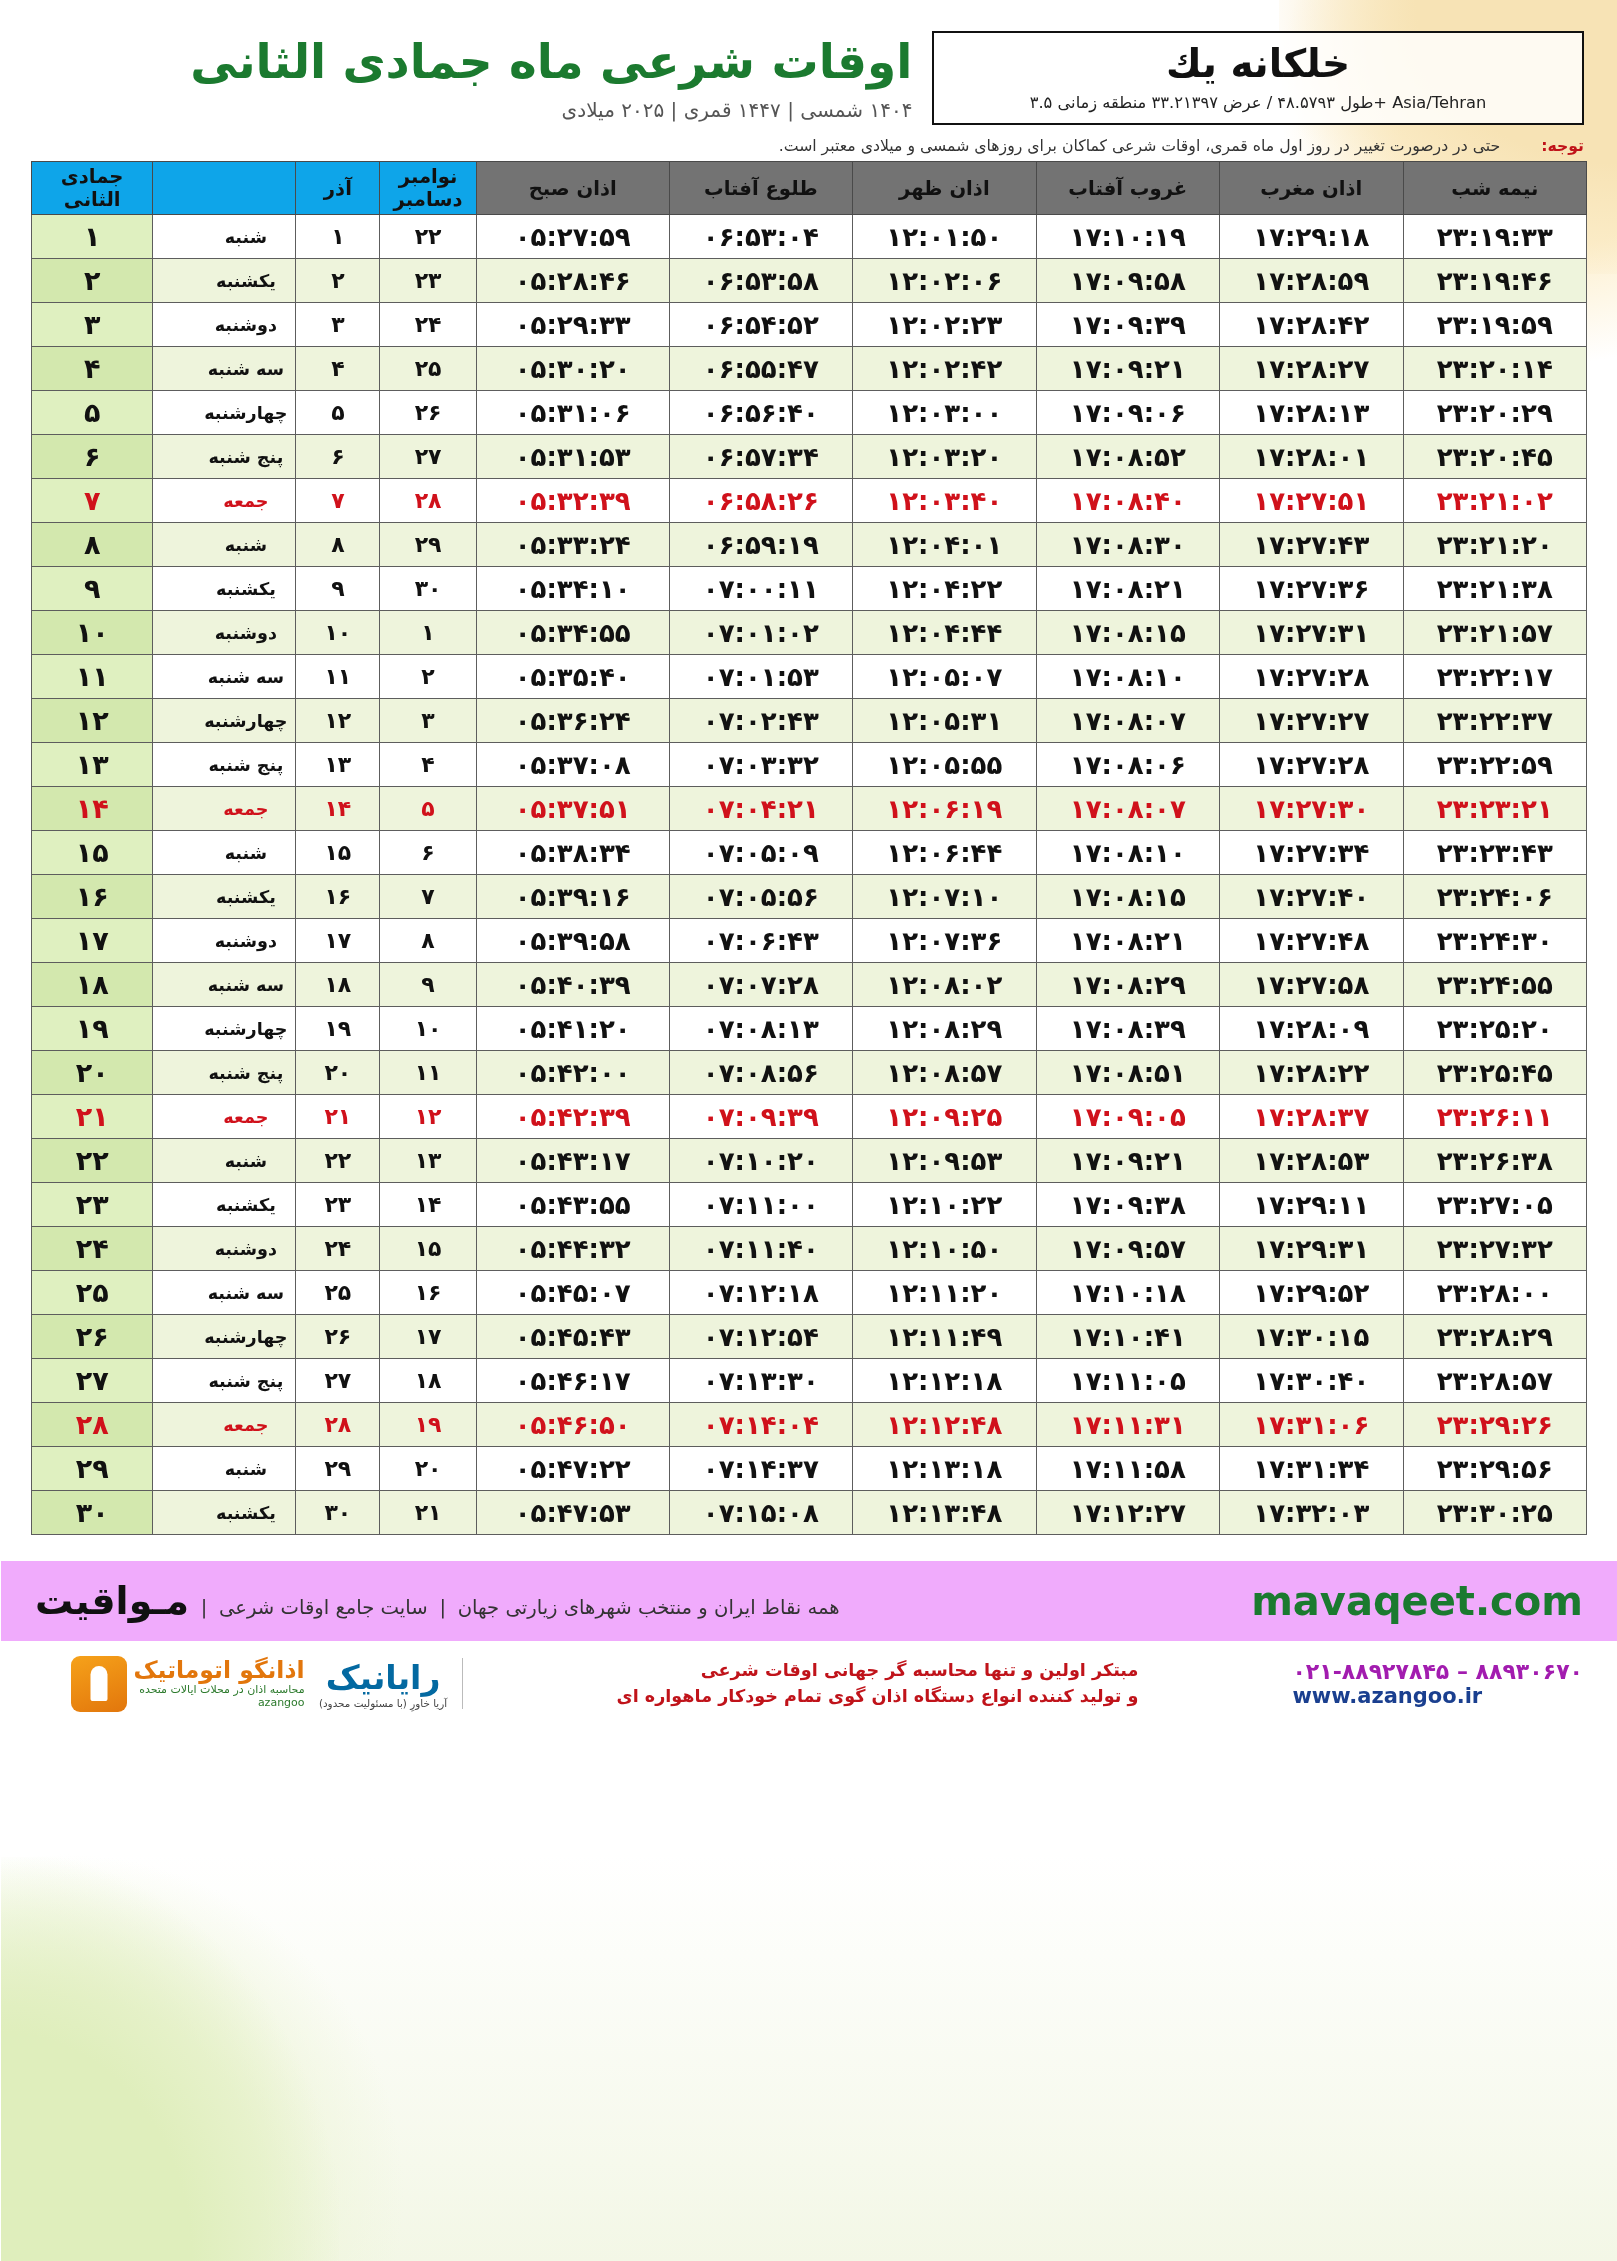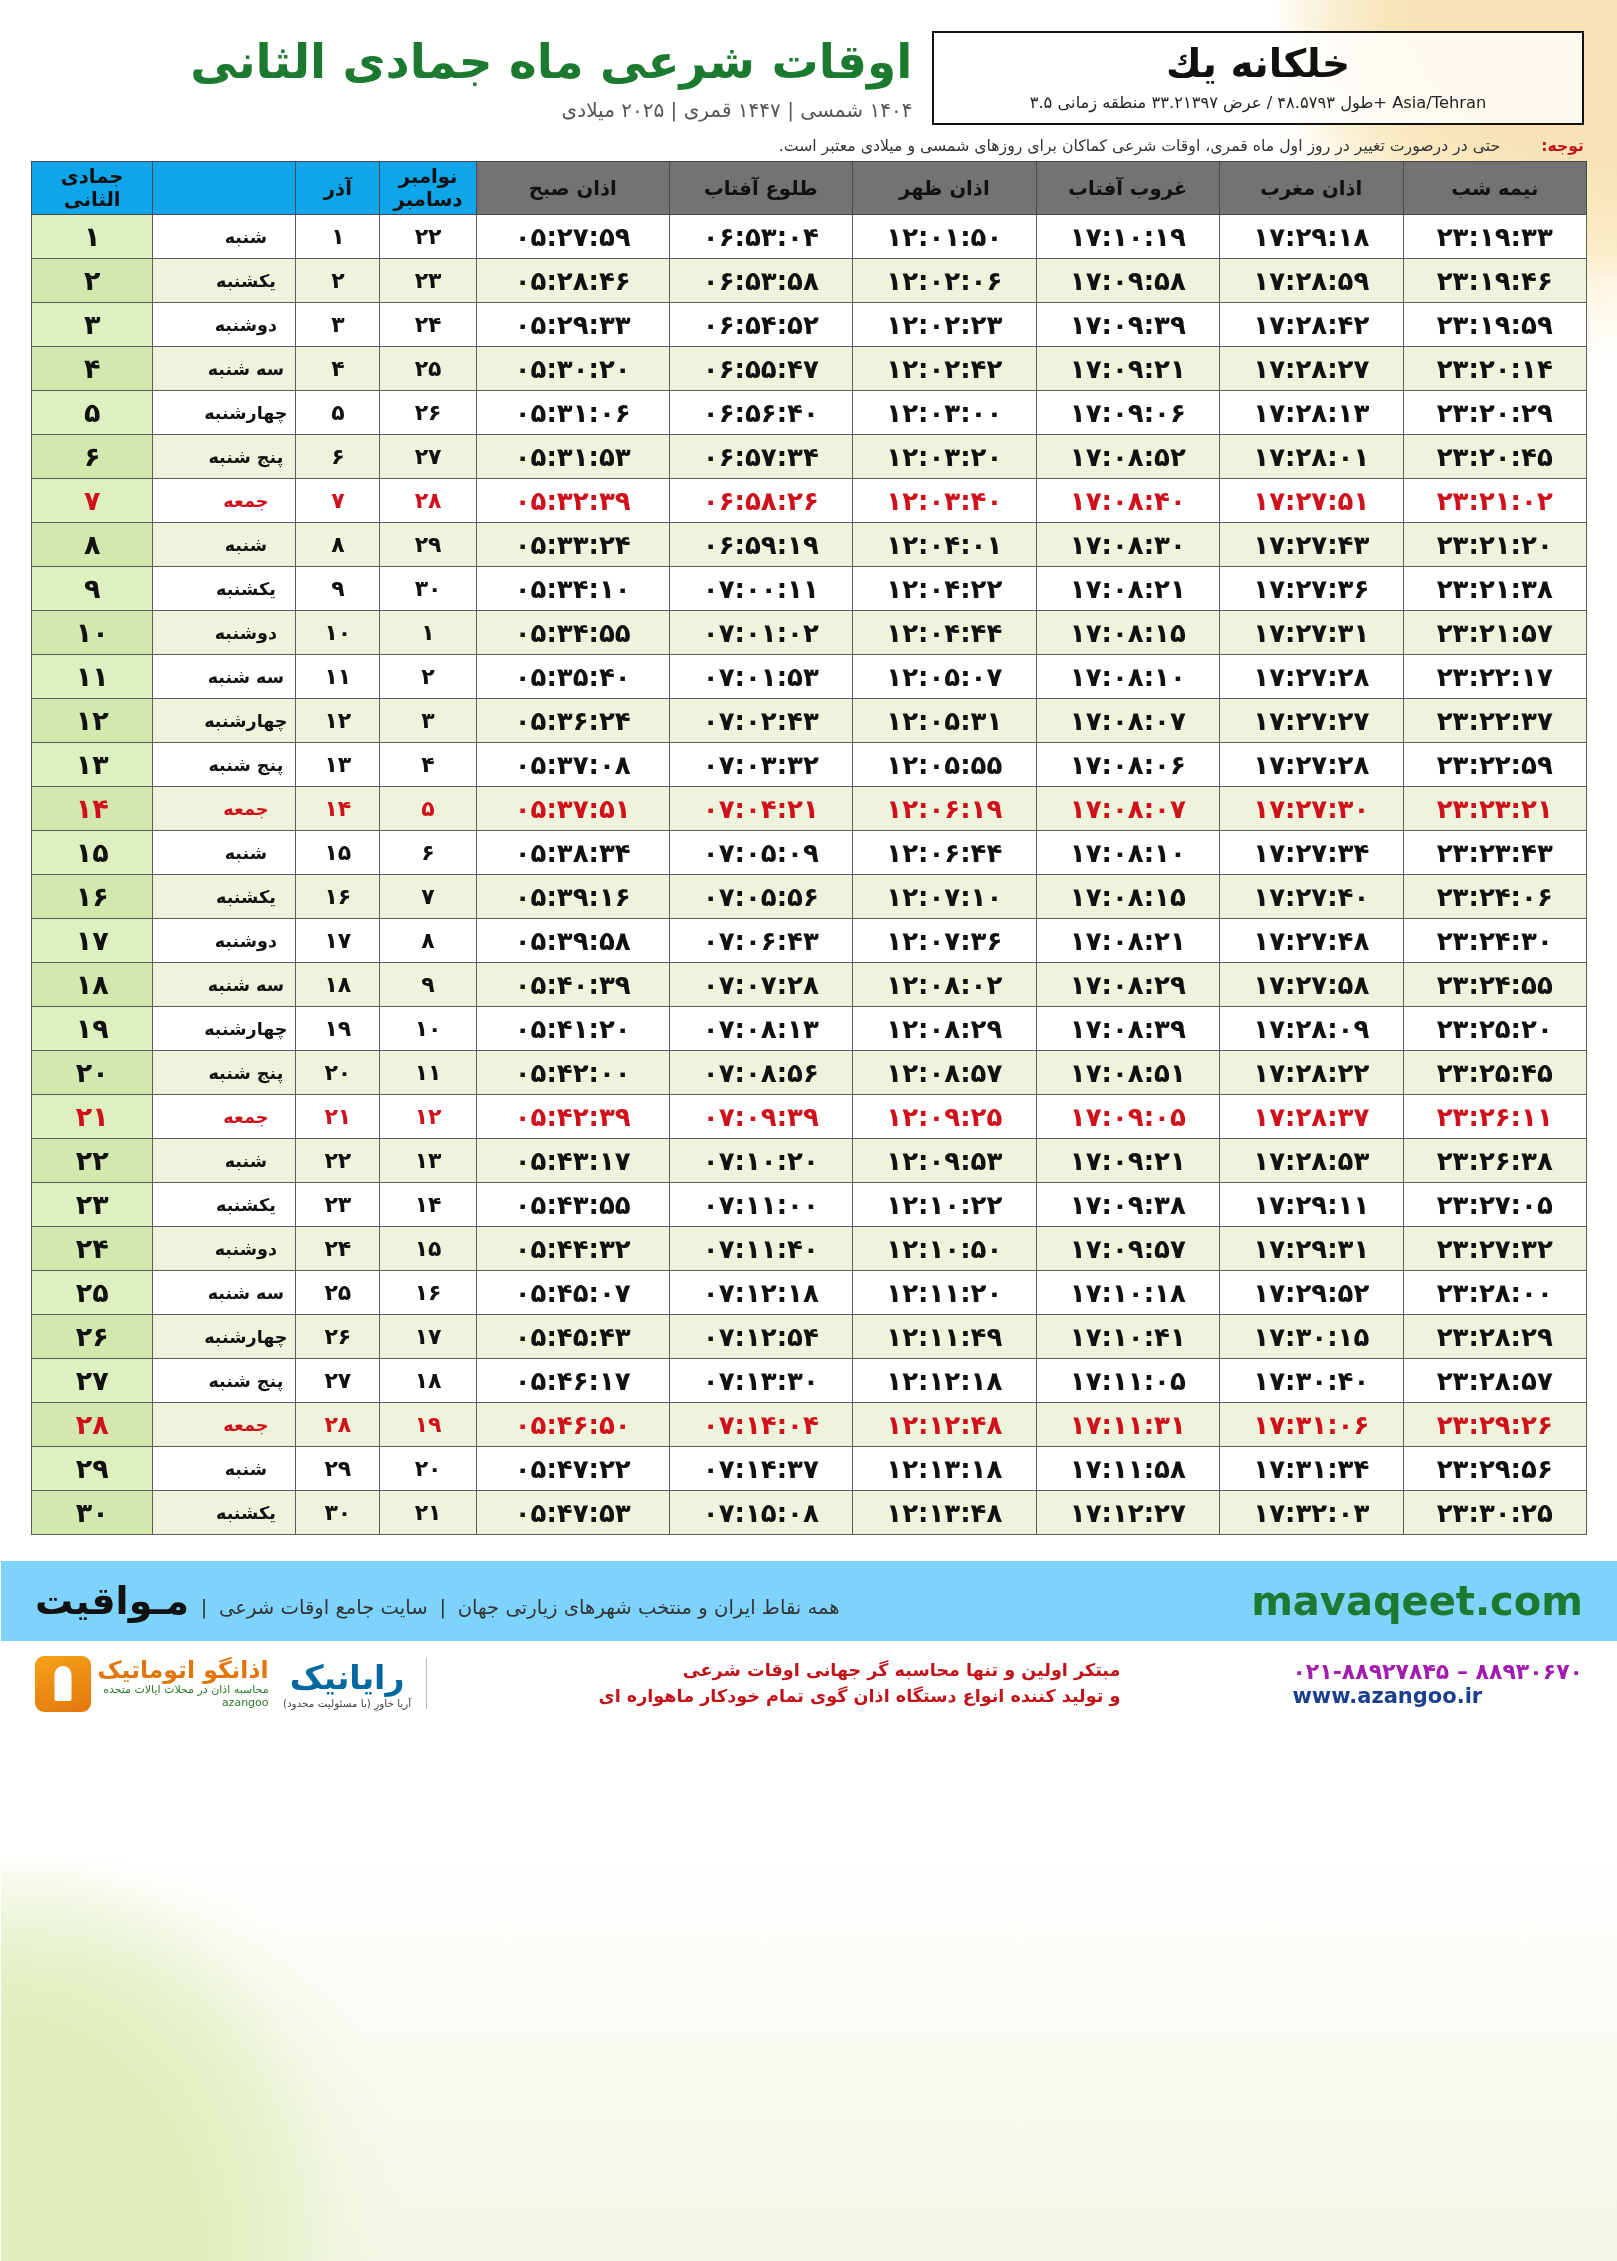--- a/index.html
+++ b/index.html
@@ -110,34 +110,35 @@
   col.c-sunrise{width:11.8%}
   col.c-fajr{width:12.4%}
   col.c-greg{width:6.2%}
   col.c-solar{width:5.4%}
   col.c-weekday{width:9.2%}
   col.c-idx{width:7.8%}
 
   
   .footer{
     margin-top:26px;
-    background:#7dd3fc;
+    background:#f0abfc;
     padding:17px 35px;
     display:flex;flex-direction:row-reverse;align-items:center;justify-content:space-between;
   }
   .brand-fa{font-size:38px;font-weight:bold;color:#111;letter-spacing:-0.7px;}
   .brand-tag{font-size:19.6px;color:#333;}
   .brand-en{
     font-size:40px;font-weight:bold;color:#1b7a2f;direction:ltr;
     font-family:"DejaVu Sans","Liberation Sans",sans-serif;
   }
   .footer2{
     padding:14.4px 35px 19.6px 35px;
     display:flex;flex-direction:row-reverse;align-items:center;justify-content:space-between;
     gap:2px;
+    margin-left:36px;
   }
   .f2-right{display:flex;flex-direction:row-reverse;align-items:center;gap:14.4px;}
   .logo-azan{
     display:flex;flex-direction:row-reverse;align-items:center;gap:6.5px;
   }
   .logo-mark{
     width:56px;height:56px;border-radius:9px;
     background:linear-gradient(160deg,#f6a21a,#e2760c);
     position:relative;
   }

